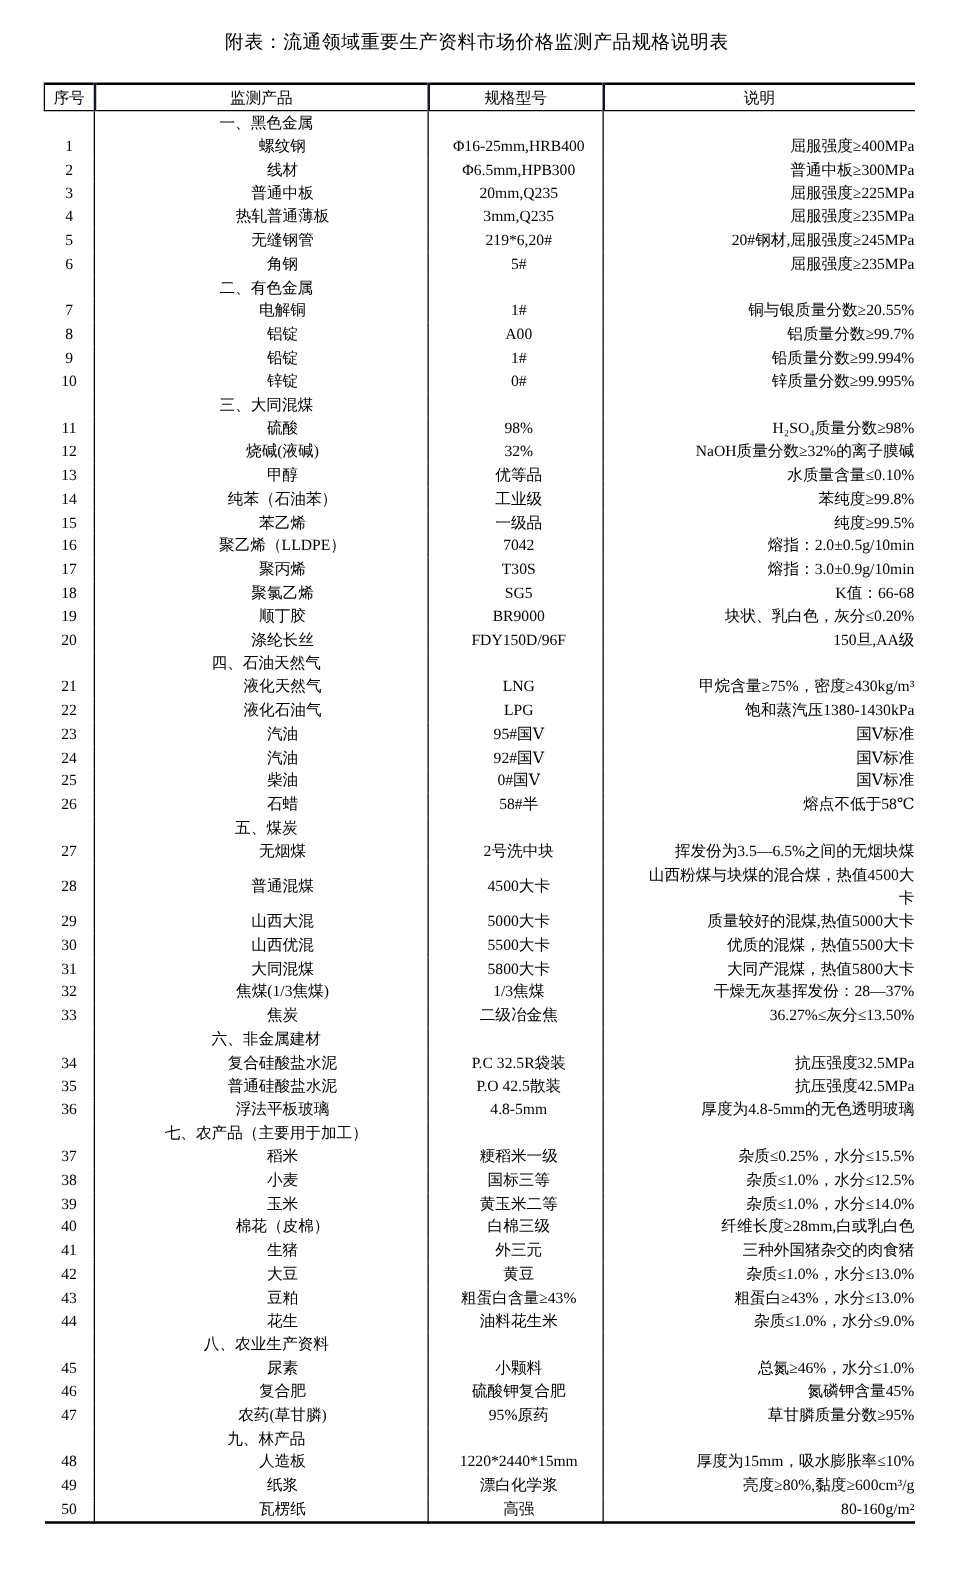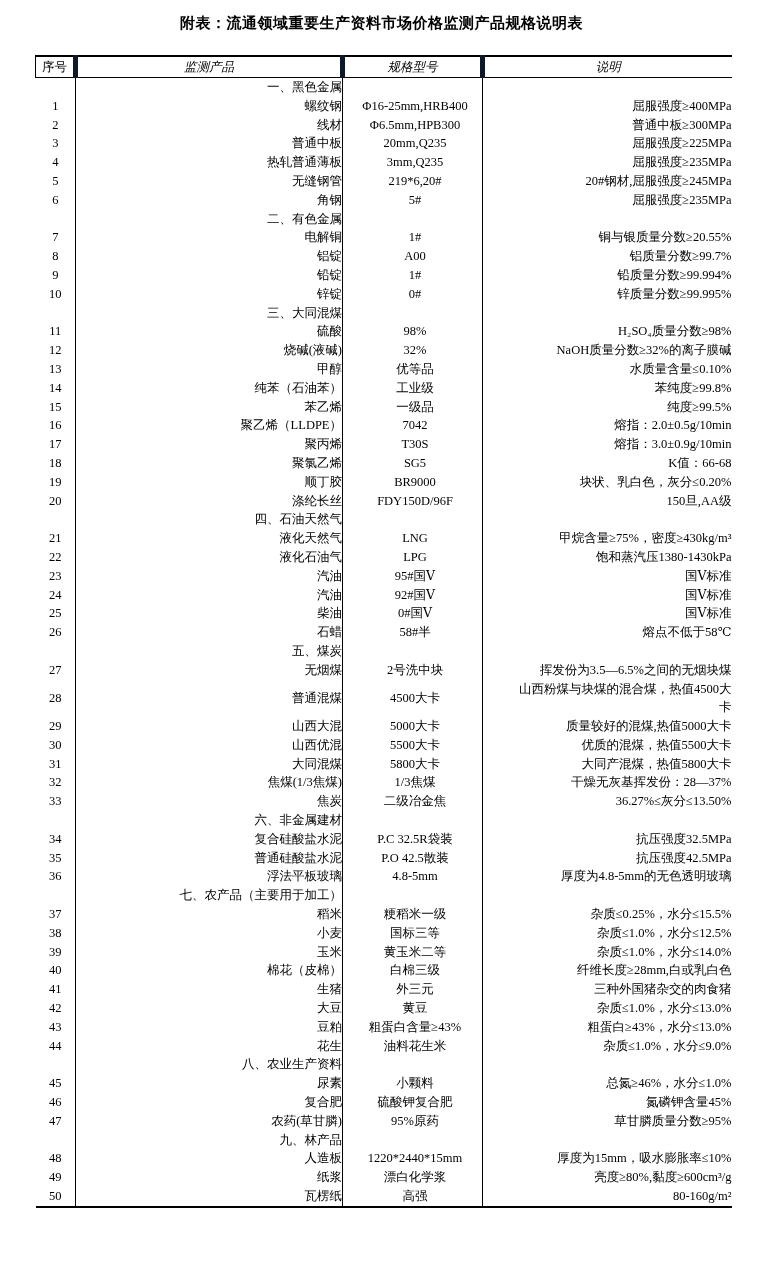--- a/index.html
+++ b/index.html
@@ -6,25 +6,25 @@
   .page {
     width: 763px;
     height: 1272px;
     background: #ffffff;
     color: #000000;
     font-family: "Liberation Serif", "DejaVu Serif", serif;
     overflow: hidden;
     box-sizing: border-box;
   }
   .doc-title {
-    margin: 0;
+    margin: 11px;
     padding-top: 14px;
     text-align: center;
     font-size: 15px;
-    font-weight: bold;
+    font-weight: normal;
     letter-spacing: 0.5px;
     line-height: 18px;
   }
   table.spec-table {
     border-collapse: collapse;
     table-layout: fixed;
     margin: 23px 0 18px 35px;
     width: 696px;
     border-top: 2px solid #000;
     border-bottom: 2px solid #000;
@@ -41,25 +41,25 @@
     vertical-align: middle;
     overflow: hidden;
   }
   .spec-table thead th {
     height: 20px;
     border-bottom: 1px solid #000;
     text-align: center;
     line-height: 20px;
   }
   .spec-table thead th:first-child { border-left: 1px solid #000; }
-  .spec-table thead th + th { border-left: 5px solid #0f172a; font-style: italic; }
+  .spec-table thead th + th { border-left: 2px solid #0f172a; }
   .spec-table tbody td { line-height: 18.8px; }
   .spec-table tbody td + td { border-left: 1px solid #000; }
   .c-num  { text-align: center; }
-  .c-prod { text-align: right; padding-left: 34px !important; box-sizing: border-box; }
+  .c-prod { text-align: center; padding-left: 34px !important; box-sizing: border-box; }
   .c-prod.cat { padding-left: 8px !important; }
   .c-spec { text-align: center; padding-left: 5px !important; box-sizing: border-box; }
   .c-desc { text-align: right; padding-left: 8px !important; box-sizing: border-box; white-space: pre-line; }
 </style>
 </head>
 <body>
 
 <div class="page">
   <div class="doc-title">附表：流通领域重要生产资料市场价格监测产品规格说明表</div>
 

